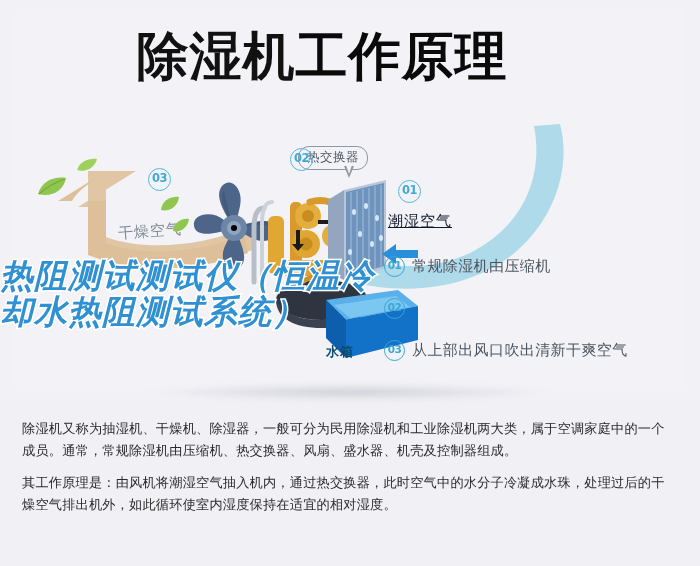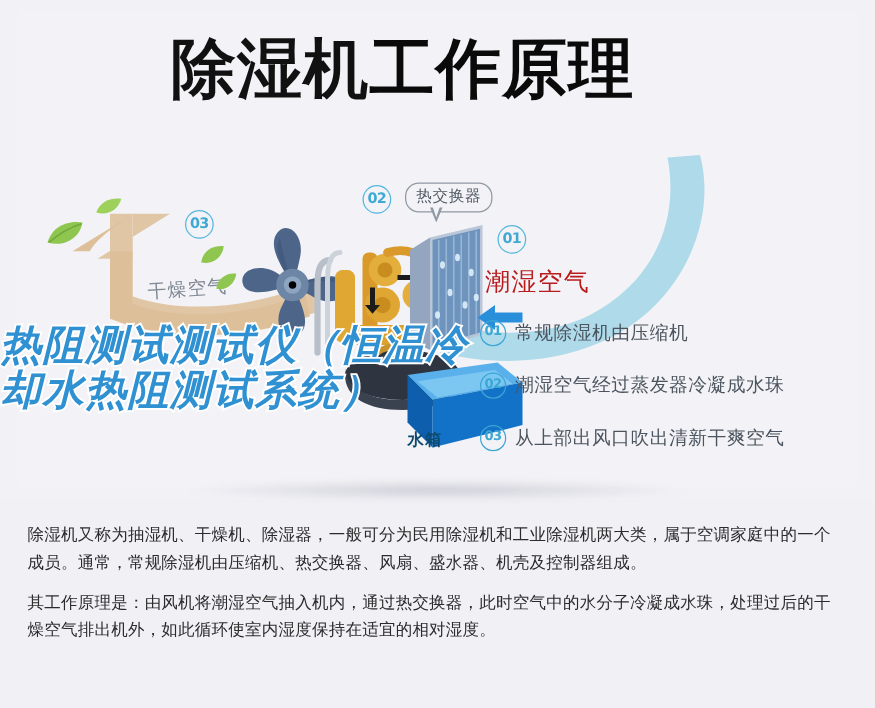--- a/index.html
+++ b/index.html
@@ -98,21 +98,21 @@
   
   .swoosh {
     position: absolute;
     left: 330px; top: 120px;
     width: 290px; height: 170px;
   }
 
   
   .callout {
     position: absolute;
-    left: 324px; top: 146px;
+    left: 298px; top: 146px;
     padding: 2px 8px 3px 8px;
     border: 1.6px solid #8f98a3;
     border-radius: 11px;
     background: #f3f3f7;
     font-size: 12.5px;
     color: #4f5862;
     letter-spacing: 0.5px;
     white-space: nowrap;
   }
   .callout-tail {
@@ -146,23 +146,24 @@
     letter-spacing: -0.5px;
     background: transparent;
   }
   #badge-03-diagram { left: 148px; top: 168px; }
   #badge-02-diagram { left: 290px; top: 148px; }
   #badge-01-diagram { left: 398px; top: 180px; }
 
   .humid-label {
     position: absolute;
     left: 388px; top: 212px;
-    font-size: 20px;
-    color: #b91c1c;
+    font-size: 15px;
+    color: #0f172a;
     letter-spacing: 1px;
+    text-decoration: underline;
   }
 
   .tank-label {
     position: absolute;
     left: 326px; top: 343px;
     font-size: 13px;
     color: #0c4a6e;
     letter-spacing: 1px;
     font-weight: bold;
   }
@@ -371,21 +372,20 @@
   <div class="humid-label">潮湿空气</div>
   <div class="tank-label">水箱</div>
 
   <div class="steps">
     <div class="step-row">
       <div class="step-badge">01</div>
       <div class="step-text">常规除湿机由压缩机</div>
     </div>
     <div class="step-row">
       <div class="step-badge">02</div>
-      <div class="step-text">潮湿空气经过蒸发器冷凝成水珠</div>
     </div>
     <div class="step-row">
       <div class="step-badge">03</div>
       <div class="step-text">从上部出风口吹出清新干爽空气</div>
     </div>
   </div>
 
   <div id="watermark">
     <span class="wm-line">热阻测试测试仪（恒温冷</span>
     <span class="wm-line">却水热阻测试系统）</span>

